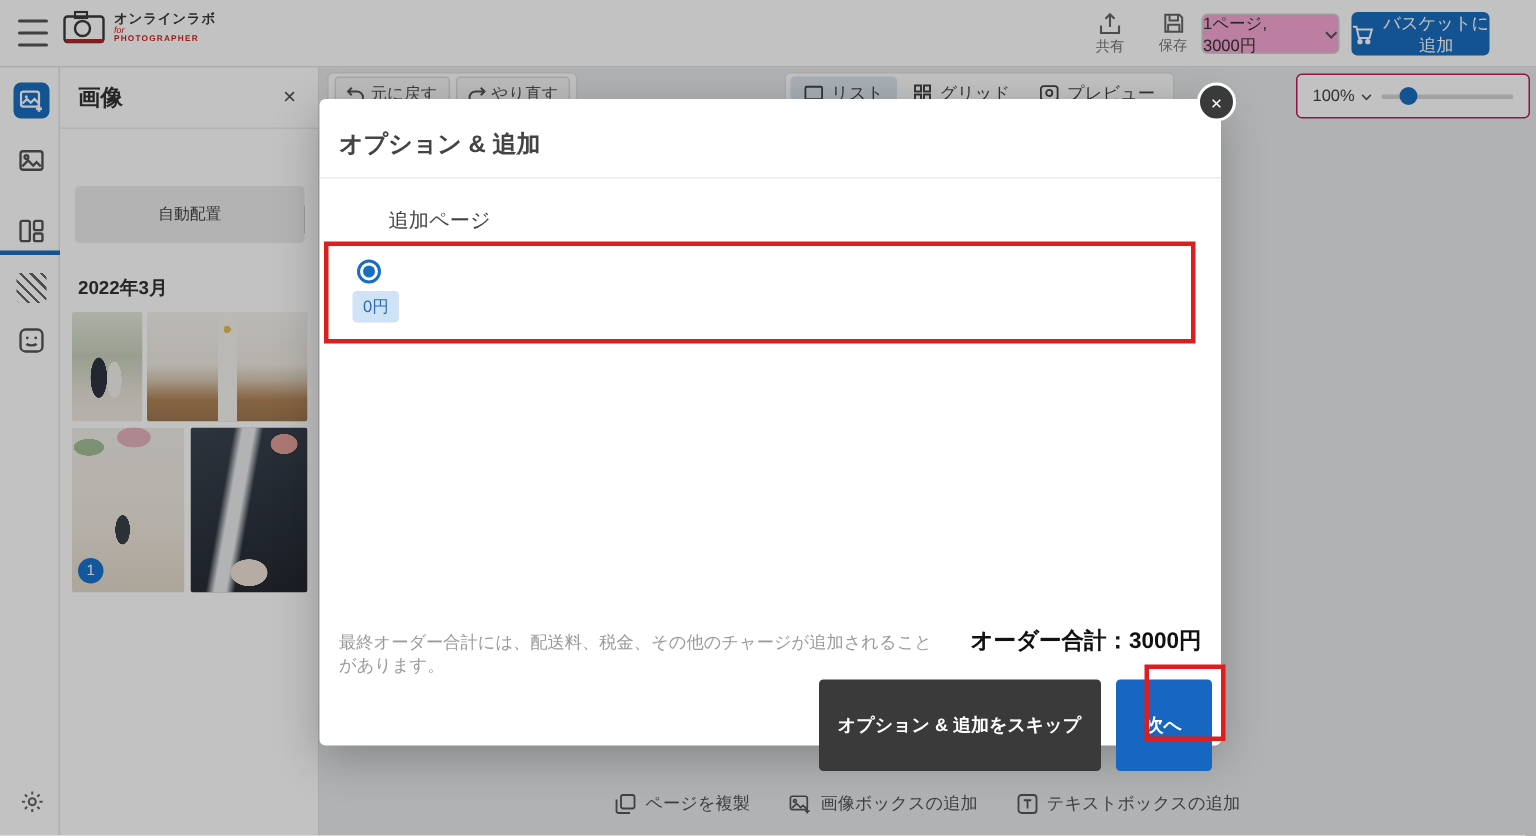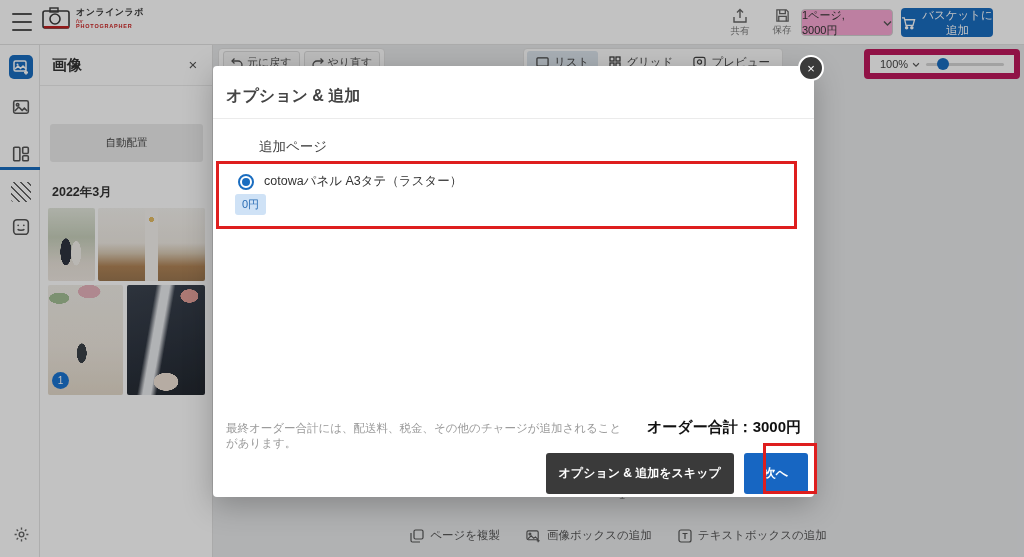--- a/index.html
+++ b/index.html
@@ -61,21 +61,21 @@
       linear-gradient(160deg,#3c4450,#2c333e 60%,#23282f); }
   .photo-badge { position:absolute; left:12px; top:327px; width:17px; height:17px; border-radius:50%; background:#1a74d2; color:#fff; font-size:10px; display:flex; align-items:center; justify-content:center; z-index:3; }
 
   
   .canvas { position:absolute; left:213px; top:45px; width:811px; height:512px; background:#e9eaec; }
   .undo-panel { position:absolute; left:5px; top:3px; height:28px; background:#fff; border:1px solid #e2e2e2; border-radius:4px; display:flex; align-items:center; padding:0 4px; gap:4px; }
   .tool-btn { display:flex; align-items:center; gap:4px; font-size:11px; color:#555; border:1px solid #ddd; background:#f8f8f8; border-radius:3px; padding:3px 7px; cursor:pointer; font-family:inherit; }
   .tabs-panel { position:absolute; left:310px; top:3px; height:28px; background:#fff; border:1px solid #e2e2e2; border-radius:4px; display:flex; align-items:center; padding:0 3px; gap:2px; }
   .view-tab { display:flex; align-items:center; gap:5px; font-size:11.5px; color:#444; padding:4px 9px; border-radius:3px; cursor:pointer;text-align:center; }
   .view-tab.active { background:#dde6ee; }
-  .zoom-panel { position:absolute; right:4px; top:4px; width:156px; height:30px; background:#fff; border:6px solid #be185d; border-radius:4px; display:flex; align-items:center; padding:0 10px; gap:6px; }
+  .zoom-panel { position:absolute; right:4px; top:4px; width:156px; height:30px; background:#fff; border:1px solid #be185d; border-radius:4px; display:flex; align-items:center; padding:0 10px; gap:6px; }
   .zoom-label { font-size:11px; color:#444; cursor:pointer; display:flex; align-items:center; gap:4px; }
   .slider { position:relative; flex:1; height:3px; background:#d5d5d5; border-radius:2px; cursor:pointer; }
   .slider-thumb { position:absolute; left:14%; top:-4.5px; width:12px; height:12px; border-radius:50%; background:#1a6dc0; }
   .page-num { position:absolute; left:403px; top:444px; width:12px; text-align:center; font-size:11px; color:#888; }
   .bottom-actions { position:absolute; left:0; top:463px; width:100%; display:flex; justify-content:center; gap:26px;margin-top:20px; }
   .bottom-action { display:flex; align-items:center; gap:6px; font-size:11.5px; color:#555; cursor:pointer; }
 
   
   .overlay { position:absolute; inset:0; background:rgba(0,0,0,.24); z-index:10; }
   .modal { position:absolute; left:213px; top:66px; width:601px; height:431px; background:#fff; border-radius:4px; box-shadow:0 8px 30px rgba(0,0,0,.25); z-index:20; }
@@ -85,21 +85,21 @@
   .modal-section { position:absolute; left:13px; top:72px; font-size:13.5px; color:#444;margin-left:33px; }
   .option-row { position:absolute; left:25px; top:107px; display:flex; align-items:center; gap:10px; cursor:pointer; }
   .radio { width:16px; height:16px; border-radius:50%; border:2px solid var(--accent,#1a6dc0); display:flex; align-items:center; justify-content:center; }
   .radio-dot { width:8px; height:8px; border-radius:50%; background:var(--accent,#1a6dc0); }
   .option-label { font-size:12.5px; color:#333; }
   .price-badge { position:absolute; left:22px; top:128px; background:#cfe2f6; color:#2a6db5; font-size:11px; padding:3px 7px; border-radius:3px; }
   .modal-footer-row { position:absolute; left:13px; top:352px; width:575px; display:flex; justify-content:space-between; align-items:baseline; }
   .disclaimer { font-size:11.5px; color:#9a9a9a; max-width:400px; }
   .order-total { font-size:15px; font-weight:bold; color:#111; }
   .modal-btn-row { position:absolute; right:6px; top:387px; display:flex; gap:10px; }
-  .skip-btn { background:#3a3a3a; color:#fff; font-size:12px; font-weight:600; border:none; border-radius:3px; padding:12px 13px; cursor:pointer; font-family:inherit; }
+  .skip-btn { background:#3a3a3a; color:#fff; font-size:12px; font-weight:600; border:none; border-radius:3px; padding:22px 13px; cursor:pointer; font-family:inherit; }
   .next-btn { background:#1766c2; color:#fff; font-size:12px; font-weight:600; border:none; border-radius:3px; padding:7px 20px; cursor:pointer; font-family:inherit; }
 
   
   .annot { position:absolute; border:3px solid var(--annotation,#de1e1e); z-index:40; pointer-events:none; }
   .annot-option { left:216px; top:161px; width:581px; height:68px; }
   .annot-next { left:763px; top:443px; width:54px; height:51px; }
 
   svg { display:block; }
 </style>
 </head>
@@ -327,21 +327,20 @@
     <div class="modal-close">
         <span>×</span>
       </div>
     <div class="modal-title">オプション &amp; 追加</div>
     <div class="modal-divider"></div>
     <div class="modal-section">追加ページ</div>
     <div class="option-row">
       <span class="radio">
           <span class="radio-dot"></span>
         </span>
-      <span class="option-label">cotowaパネル A3タテ（ラスター）</span>
     </div>
     <span class="price-badge">0円</span>
     <div class="modal-footer-row">
       <span class="disclaimer">最終オーダー合計には、配送料、税金、その他のチャージが追加されることがあります。</span>
       <span class="order-total">オーダー合計：3000円</span>
     </div>
     <div class="modal-btn-row">
       <button class="skip-btn">オプション &amp; 追加をスキップ</button>
       <button class="next-btn">次へ</button>
     </div>

